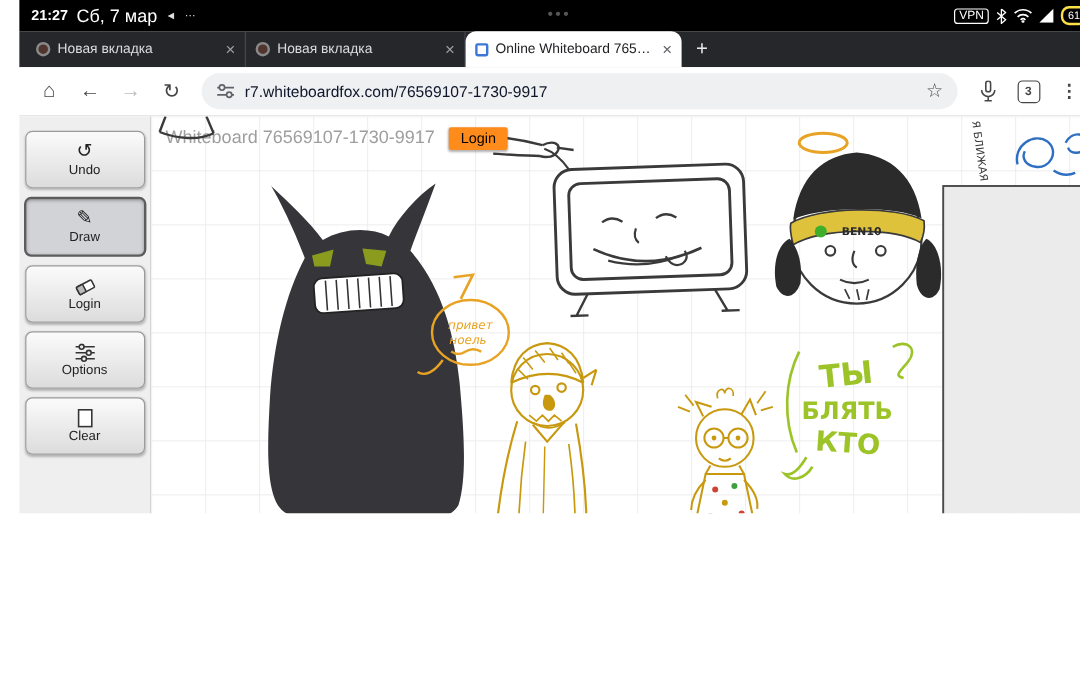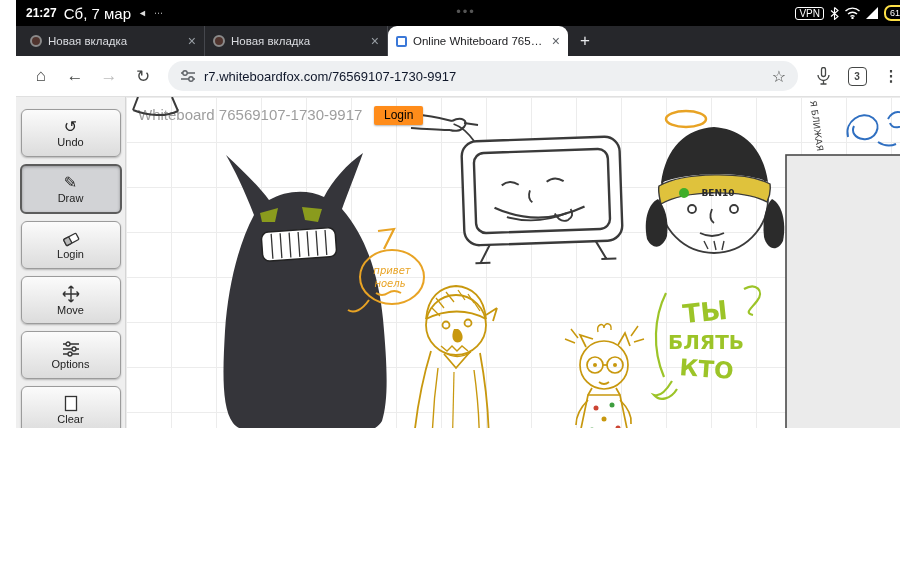--- a/index.html
+++ b/index.html
@@ -160,26 +160,20 @@
         <span class="tool-label">Draw</span>
       </div>
       <div class="toolbtn">
         <svg class="tool-glyph" width="20" height="16" viewBox="0 0 20 16">
           <g transform="rotate(-28 10 8)">
             <rect x="3" y="5" width="14" height="7" rx="1" fill="#fff" stroke="#333" stroke-width="1.3"></rect>
             <rect x="3" y="5" width="6" height="7" rx="1" fill="#b9b9b9" stroke="#333" stroke-width="1.3"></rect>
           </g>
         </svg>
         <span class="tool-label">Login</span>
-      </div>
-      <div class="toolbtn">
-        <svg class="tool-glyph" width="18" height="18" viewBox="0 0 18 18">
-          <path d="M9,1 L9,17 M1,9 L17,9 M9,1 l-2.5,2.5 M9,1 l2.5,2.5 M9,17 l-2.5,-2.5 M9,17 l2.5,-2.5 M1,9 l2.5,-2.5 M1,9 l2.5,2.5 M17,9 l-2.5,-2.5 M17,9 l-2.5,2.5" stroke="#333" stroke-width="1.4" fill="none"></path>
-        </svg>
-        <span class="tool-label">Move</span>
       </div>
       <div class="toolbtn">
         <svg class="tool-glyph" width="18" height="16" viewBox="0 0 18 16">
           <path d="M1,3 L17,3 M1,8 L17,8 M1,13 L17,13" stroke="#333" stroke-width="1.3"></path>
           <circle cx="6" cy="3" r="2" fill="#efefef" stroke="#333" stroke-width="1.3"></circle>
           <circle cx="12" cy="8" r="2" fill="#efefef" stroke="#333" stroke-width="1.3"></circle>
           <circle cx="8" cy="13" r="2" fill="#efefef" stroke="#333" stroke-width="1.3"></circle>
         </svg>
         <span class="tool-label">Options</span>
       </div>

